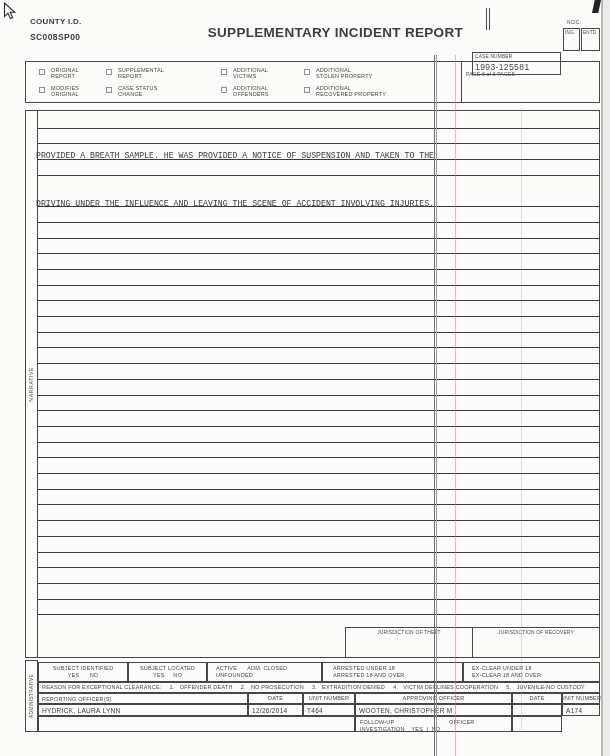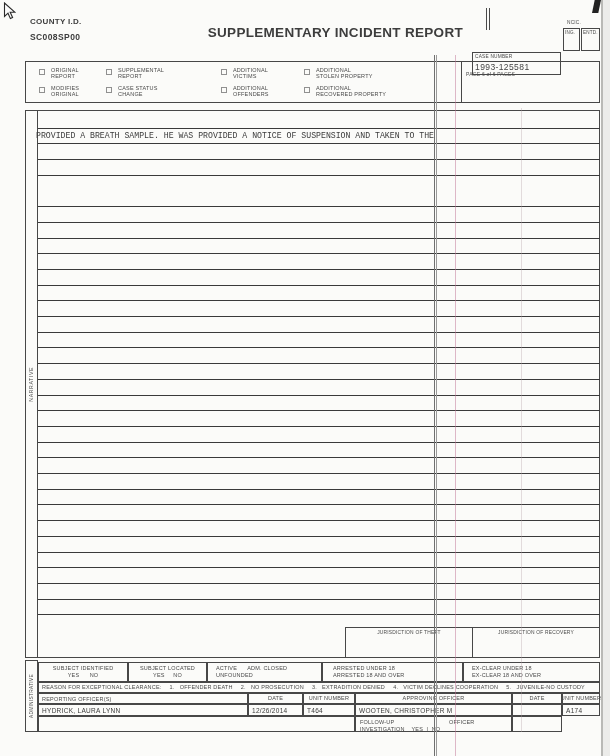--- a/index.html
+++ b/index.html
@@ -87,22 +87,23 @@
     </div>
     <div class="abs" style="left:435px;top:0;width:1px;height:40px;background:#474747;"></div>
     <div class="abs tinyc" style="left:440px;top:9px;font-size:5px;">PAGE 6 of 6 PAGES</div>
   </div>
 
   <div class="abs bx" style="left:25px;top:110px;width:575px;height:548px;"></div>
   <div class="abs" style="left:25px;top:110px;width:13px;height:548px;border-right:1px solid #474747;box-sizing:border-box;display:flex;align-items:center;justify-content:center;">
     <span class="vlabel">NARRATIVE</span>
   </div>
   <div class="abs narr-rules" style="left:38px;top:113px;width:562px;height:513px;"></div>
-  <div class="abs mono narr-text" style="left:36px;top:97px;font-family:Liberation Mono, monospace;">
+  <div class="abs mono narr-text" style="left:36px;top:117px;font-family:Liberation Mono, monospace;">
     <div>PROVIDED A BREATH SAMPLE. HE WAS PROVIDED A NOTICE OF SUSPENSION AND TAKEN TO THE</div>
+    <div>DRIVING UNDER THE INFLUENCE AND LEAVING THE SCENE OF ACCIDENT INVOLVING INJURIES.</div>
   </div>
 
   <div class="cell" style="left:345px;top:627px;width:128px;height:31px;text-align:center;">
     <div class="tinyc" style="padding-top:2px;font-size:4.9px;">JURISDICTION OF THEFT</div>
   </div>
   <div class="cell" style="left:472px;top:627px;width:128px;height:31px;text-align:center;">
     <div class="tinyc" style="padding-top:2px;font-size:4.9px;">JURISDICTION OF RECOVERY</div>
   </div>
 
   <div class="abs" style="left:25px;top:660px;width:13px;height:72px;border:1px solid #474747;box-sizing:border-box;display:flex;align-items:center;justify-content:center;overflow:visible;">

